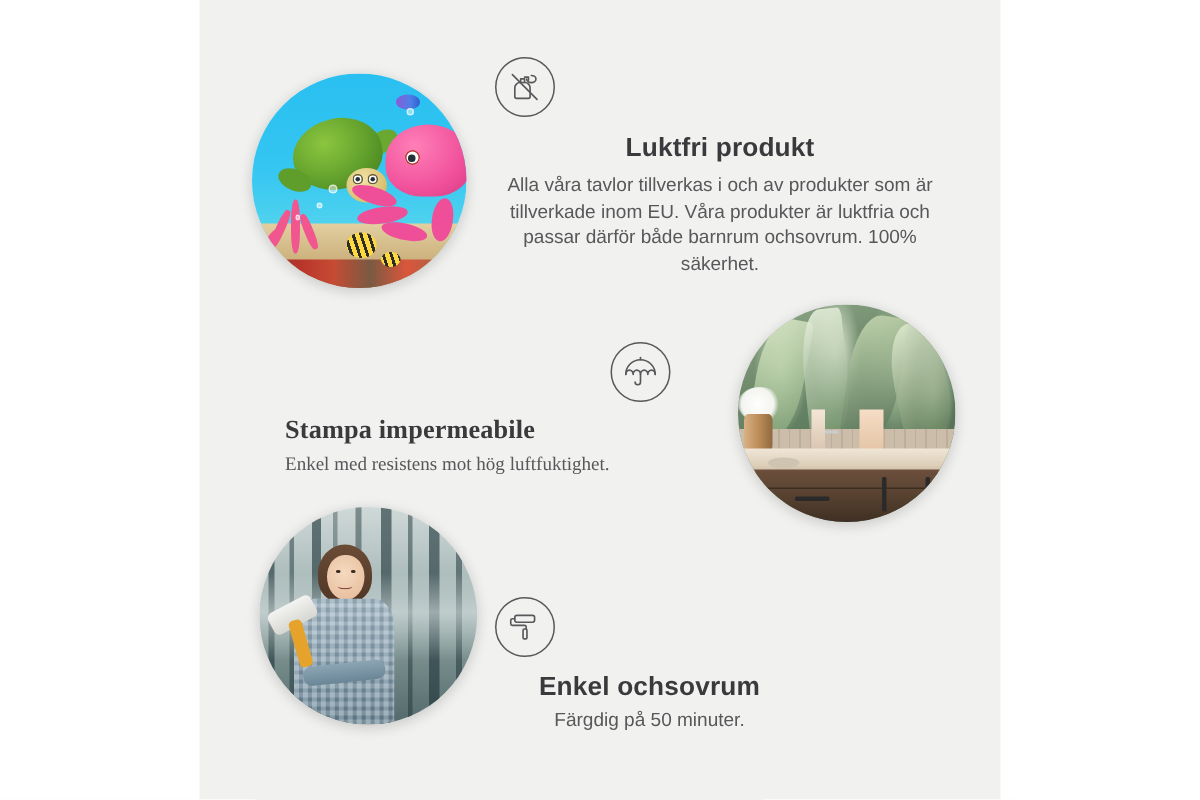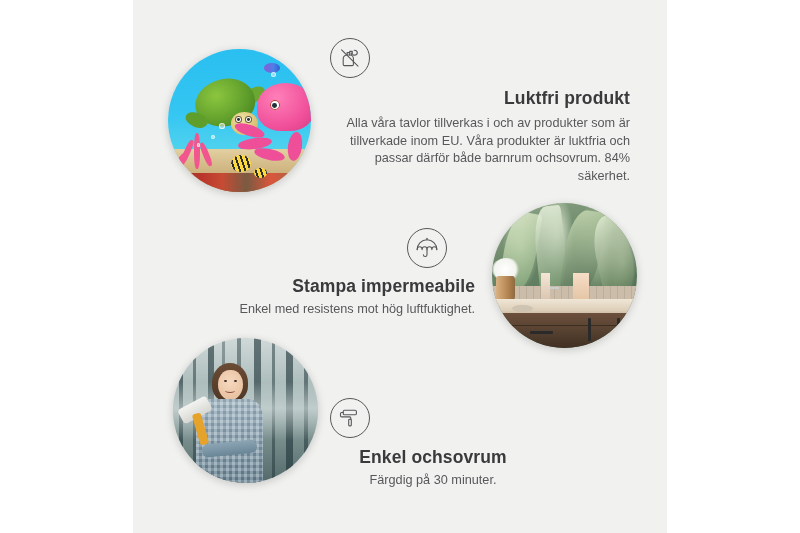--- a/index.html
+++ b/index.html
@@ -277,26 +277,26 @@
     color: #3a3a3c;
     letter-spacing: .1px;
   }
   .feature-desc {
     font-size: 12.7px;
     line-height: 17.6px;
     color: #58585a;
   }
 
   
-  #feature-odour { left: 330px; top: 38px; width: 300px; text-align: right; }
+  #feature-odour { left: 330px; top: 38px; width: 300px; text-align: center; }
   #feature-odour .icon-circle { margin: 0 0 10px 0; }
   #feature-odour .feature-title { margin-bottom: 6px; }
 
   
-  #feature-water { left: 190px; top: 228px; width: 285px; text-align: right; }
+  #feature-water { left: 190px; top: 228px; width: 285px; text-align: left; font-family: Liberation Serif, serif; }
   #feature-water .icon-wrap { display: flex; justify-content: flex-end; padding-right: 28px; }
   #feature-water .icon-circle { margin-bottom: 8px; }
   #feature-water .feature-title { margin-bottom: 4px; }
 
   
   #feature-mount { left: 308px; top: 398px; width: 250px; text-align: center; }
   #feature-mount .icon-wrap { display: flex; justify-content: flex-start; padding-left: 22px; }
   #feature-mount .icon-circle { margin-bottom: 9px; }
   #feature-mount .feature-title { margin-bottom: 4px; }
 </style>
@@ -399,21 +399,21 @@
     <div class="icon-circle">
       <svg width="26" height="26" viewBox="0 0 26 26" fill="none" stroke="#58585a" stroke-width="1.1" stroke-linecap="round" stroke-linejoin="round">
         <path d="M7.4 20.6h7.8c.7 0 1.2-.5 1.2-1.2v-5.9c0-1.9-1.6-3.5-3.5-3.5h-3.2c-1.9 0-3.5 1.6-3.5 3.5v5.9c0 .7.5 1.2 1.2 1.2z"></path>
         <path d="M10.1 9.9V7.6h2.6v2.3"></path>
         <path d="M12.7 6.4h2.6v2.1"></path>
         <path d="M17.2 5.3c1.7 0 3.1 1.1 3.1 2.4s-1.4 2.4-3.1 2.4-3.1-1.1-3.1-2.4"></path>
         <path d="M4.6 4.8L21 21.2"></path>
       </svg>
     </div>
     <div class="feature-title">Luktfri produkt</div>
-    <div class="feature-desc">Alla våra tavlor tillverkas i och av produkter som är tillverkade inom EU. Våra produkter är luktfria och passar därför både barnrum ochsovrum. 84% säkerhet.</div>
+    <div class="feature-desc">Alla våra tavlor tillverkas i och av produkter som är tillverkade inom EU. Våra produkter är luktfria och passar därför både barnrum ochsovrum. 100% säkerhet.</div>
   </div>
 
   <div class="feature" id="feature-water">
     <div class="icon-wrap">
       <div class="icon-circle">
         <svg width="26" height="26" viewBox="0 0 26 26" fill="none" stroke="#58585a" stroke-width="1.1" stroke-linecap="round" stroke-linejoin="round">
           <path d="M3.2 14.6c0-5.4 4.4-9.8 9.8-9.8s9.8 4.4 9.8 9.8"></path>
           <path d="M3.2 14.6c0-1.6 1.1-2.9 2.45-2.9s2.45 1.3 2.45 2.9c0-1.6 1.1-2.9 2.45-2.9S13 13 13 14.6c0-1.6 1.1-2.9 2.45-2.9s2.45 1.3 2.45 2.9c0-1.6 1.1-2.9 2.45-2.9s2.45 1.3 2.45 2.9"></path>
           <path d="M13 14.6v5.1c0 1-.8 1.8-1.8 1.8s-1.8-.8-1.8-1.8"></path>
           <path d="M13 4.8V3.3"></path>
@@ -428,16 +428,16 @@
     <div class="icon-wrap">
       <div class="icon-circle">
         <svg width="26" height="26" viewBox="0 0 26 26" fill="none" stroke="#58585a" stroke-width="1.1" stroke-linecap="round" stroke-linejoin="round">
           <rect x="6.2" y="5.2" width="13.2" height="4.6" rx="1.4"></rect>
           <path d="M6.2 7.5H4.6c-.6 0-1.1.5-1.1 1.1v2.2c0 .6.5 1.1 1.1 1.1h8.1c.6 0 1.1.5 1.1 1.1v1.3"></path>
           <rect x="11.7" y="14.3" width="2.6" height="6.6" rx=".8"></rect>
         </svg>
       </div>
     </div>
     <div class="feature-title">Enkel ochsovrum</div>
-    <div class="feature-desc">Färgdig på 30 minuter.</div>
+    <div class="feature-desc">Färgdig på 50 minuter.</div>
   </div>
 
 </div>
 
 </body></html>

